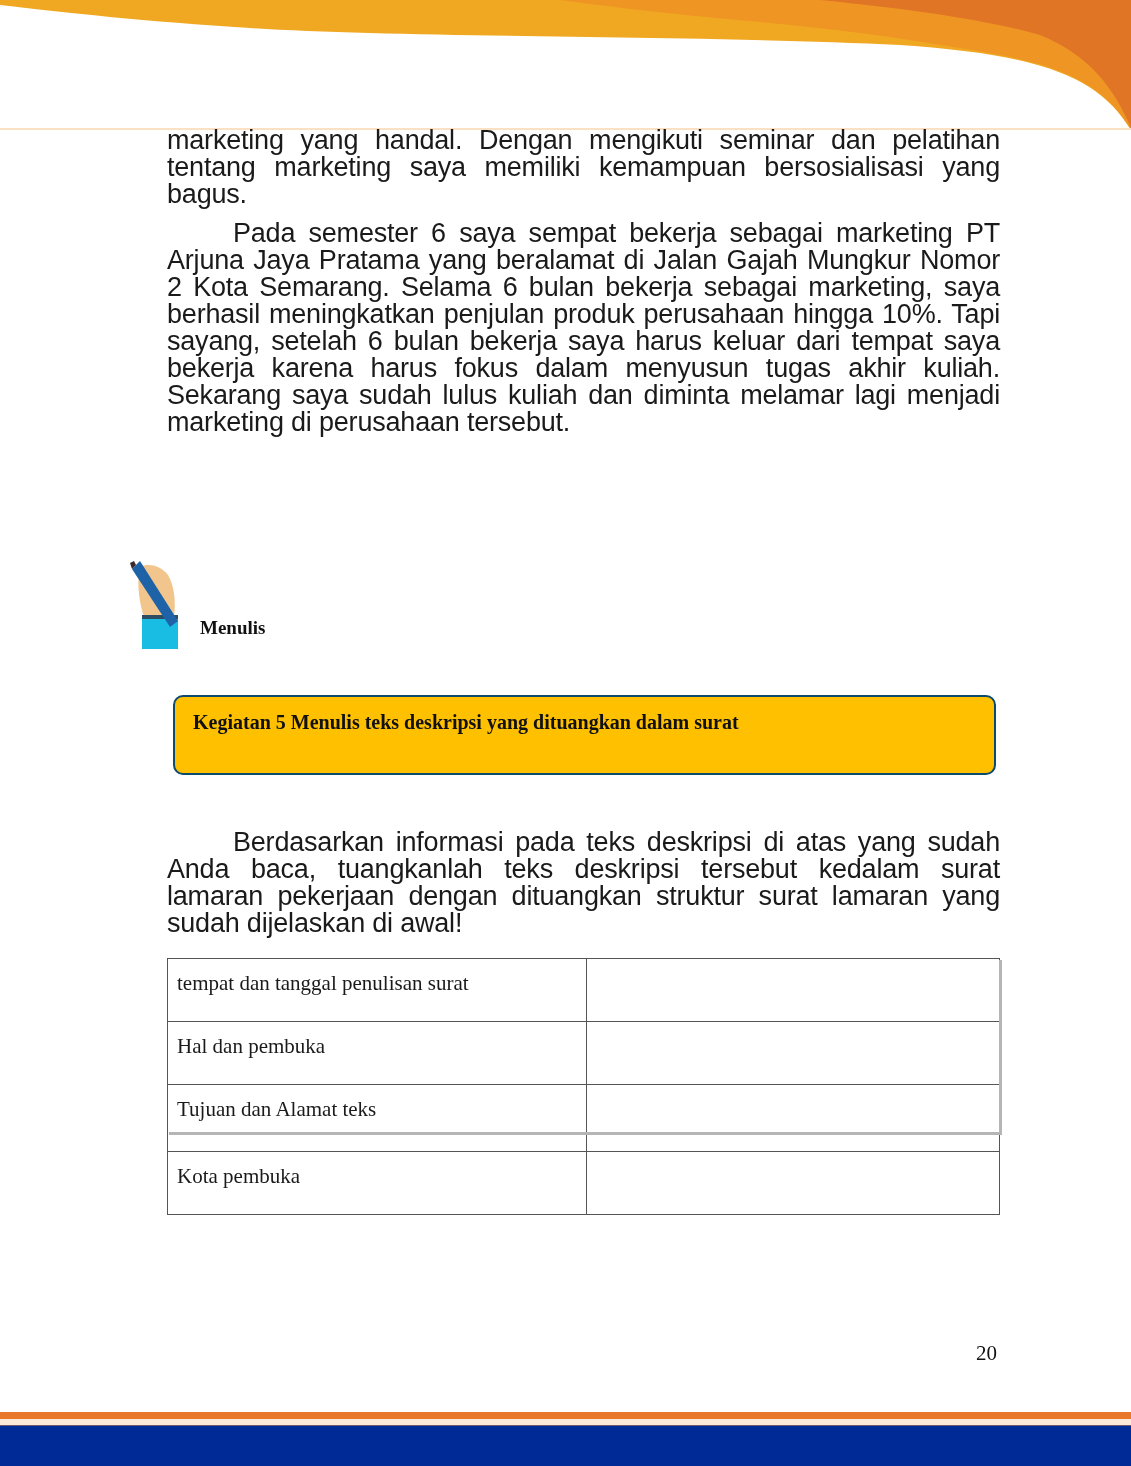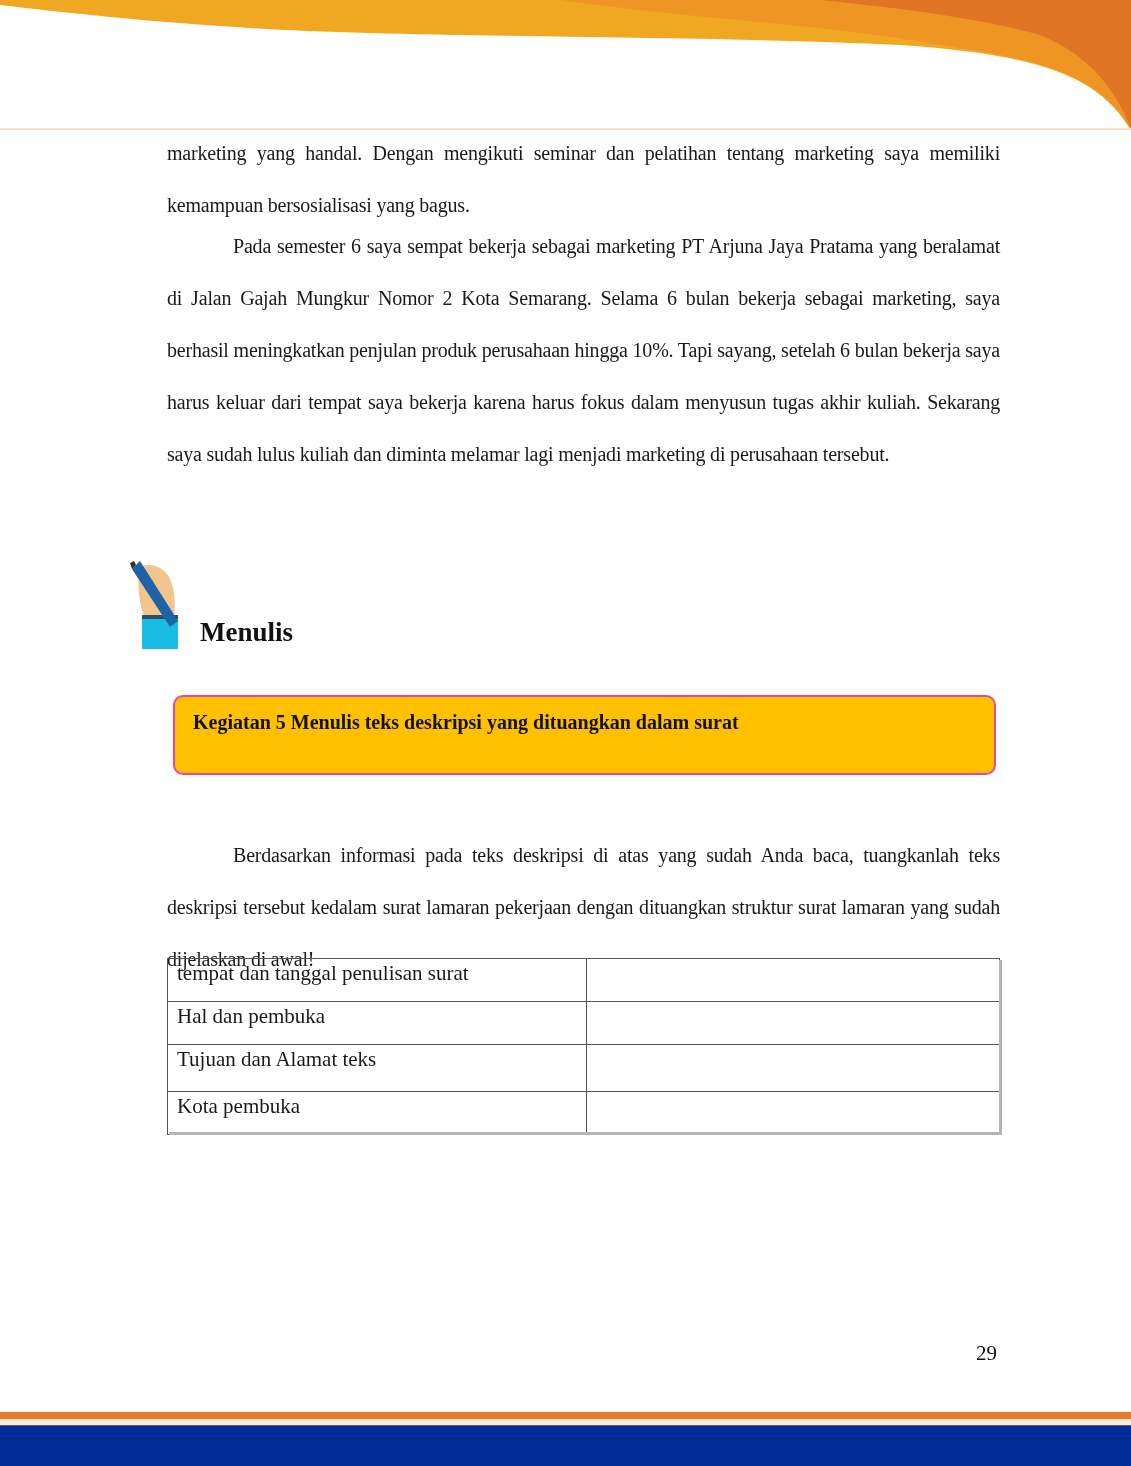--- a/index.html
+++ b/index.html
@@ -1,31 +1,31 @@
 <!DOCTYPE html>
 <html><head>
   <meta charset="utf-8">
   <style>
     html, body { margin: 0; padding: 0; background: #ffffff; }
     body { width: 1131px; height: 1466px; position: relative; overflow: hidden; font-family: "DejaVu Serif", "Liberation Serif", serif; color: #1a1a1a; }
     .header-wave { position: absolute; left: 0; top: 0; width: 1131px; height: 135px; }
     .header-rule { position: absolute; left: 0; top: 128px; width: 1131px; height: 2px; background: #fbe0c4; }
-    .body-text { position: absolute; left: 167px; width: 833px; font-family: Liberation Serif, serif; font-size: 20px; line-height: 52px; text-align: justify; letter-spacing: -0.2px; }
+    .body-text { position: absolute; left: 167px; width: 833px; font-family: Liberation Sans, sans-serif; font-size: 27px; line-height: 27px; text-align: justify; letter-spacing: -0.2px; }
     .body-text p { margin: 0; }
     .indent { text-indent: 66px; }
     .p1 { top: 127px; }
     .p2 { top: 220px; }
     .p3 { top: 829px; }
     .section-heading { position: absolute; left: 130px; top: 555px; height: 100px; width: 300px; }
     .pencil-icon { position: absolute; left: 0; top: 0; width: 52px; height: 95px; }
-    .section-title { position: absolute; left: 70px; top: 62px; font-family: "Liberation Serif", serif; font-weight: bold; font-size: 27px; color: #111; }
-    .activity-box { position: absolute; left: 173px; top: 695px; width: 823px; height: 80px; background: #ffc000; border: 2px solid #ec4899; border-radius: 10px; box-sizing: border-box; padding: 12px 18px; }
+    .section-title { position: absolute; left: 70px; top: 62px; font-family: "Liberation Serif", serif; font-weight: bold; font-size: 19px; color: #111; }
+    .activity-box { position: absolute; left: 173px; top: 695px; width: 823px; height: 80px; background: #ffc000; border: 2px solid #0c4a6e; border-radius: 10px; box-sizing: border-box; padding: 12px 18px; }
     .activity-text { font-family: "Liberation Serif", serif; font-weight: bold; font-size: 20px; line-height: 26px; color: #111; }
     .letter-table { position: absolute; left: 167px; top: 958px; width: 833px; border-collapse: collapse; font-family: "Liberation Serif", serif; font-size: 21px; }
-    .letter-table td { border: 1.5px solid #555; vertical-align: top; padding: 2px 9px; box-shadow: inset 0 0 0 0 transparent; }
+    .letter-table td { border: 1.5px solid #555; vertical-align: top; padding: 12px 9px; box-shadow: inset 0 0 0 0 transparent; }
     .letter-table td.label { width: 400px; }
     .letter-table tr.r1 td { height: 38px; }
     .letter-table tr.r2 td { height: 38px; }
     .letter-table tr.r3 td { height: 42px; }
     .letter-table tr.r4 td { height: 38px; }
     .table-shadow { position: absolute; left: 169px; top: 1132px; width: 832px; height: 3px; background: #b5b5b5; }
     .table-shadow-r { position: absolute; left: 999px; top: 960px; width: 3px; height: 175px; background: #b5b5b5; }
     .page-number { position: absolute; left: 976px; top: 1341px; font-family: "Liberation Serif", serif; font-size: 21px; color: #111; }
     .footer-orange { position: absolute; left: 0; top: 1412px; width: 1131px; height: 7px; background: #e8782a; }
     .footer-light { position: absolute; left: 0; top: 1419px; width: 1131px; height: 6px; background: #fde9d8; }
@@ -84,17 +84,17 @@
   </tr>
   <tr class="r4">
     <td class="label">Kota pembuka</td>
     <td></td>
   </tr>
 </tbody>
   </table>
 <div class="table-shadow"></div>
 <div class="table-shadow-r"></div>
 
-<div class="page-number">29</div>
+<div class="page-number">20</div>
 
 <div class="footer-orange"></div>
 <div class="footer-light"></div>
 <div class="footer-blue"></div>
 
 </body></html>

